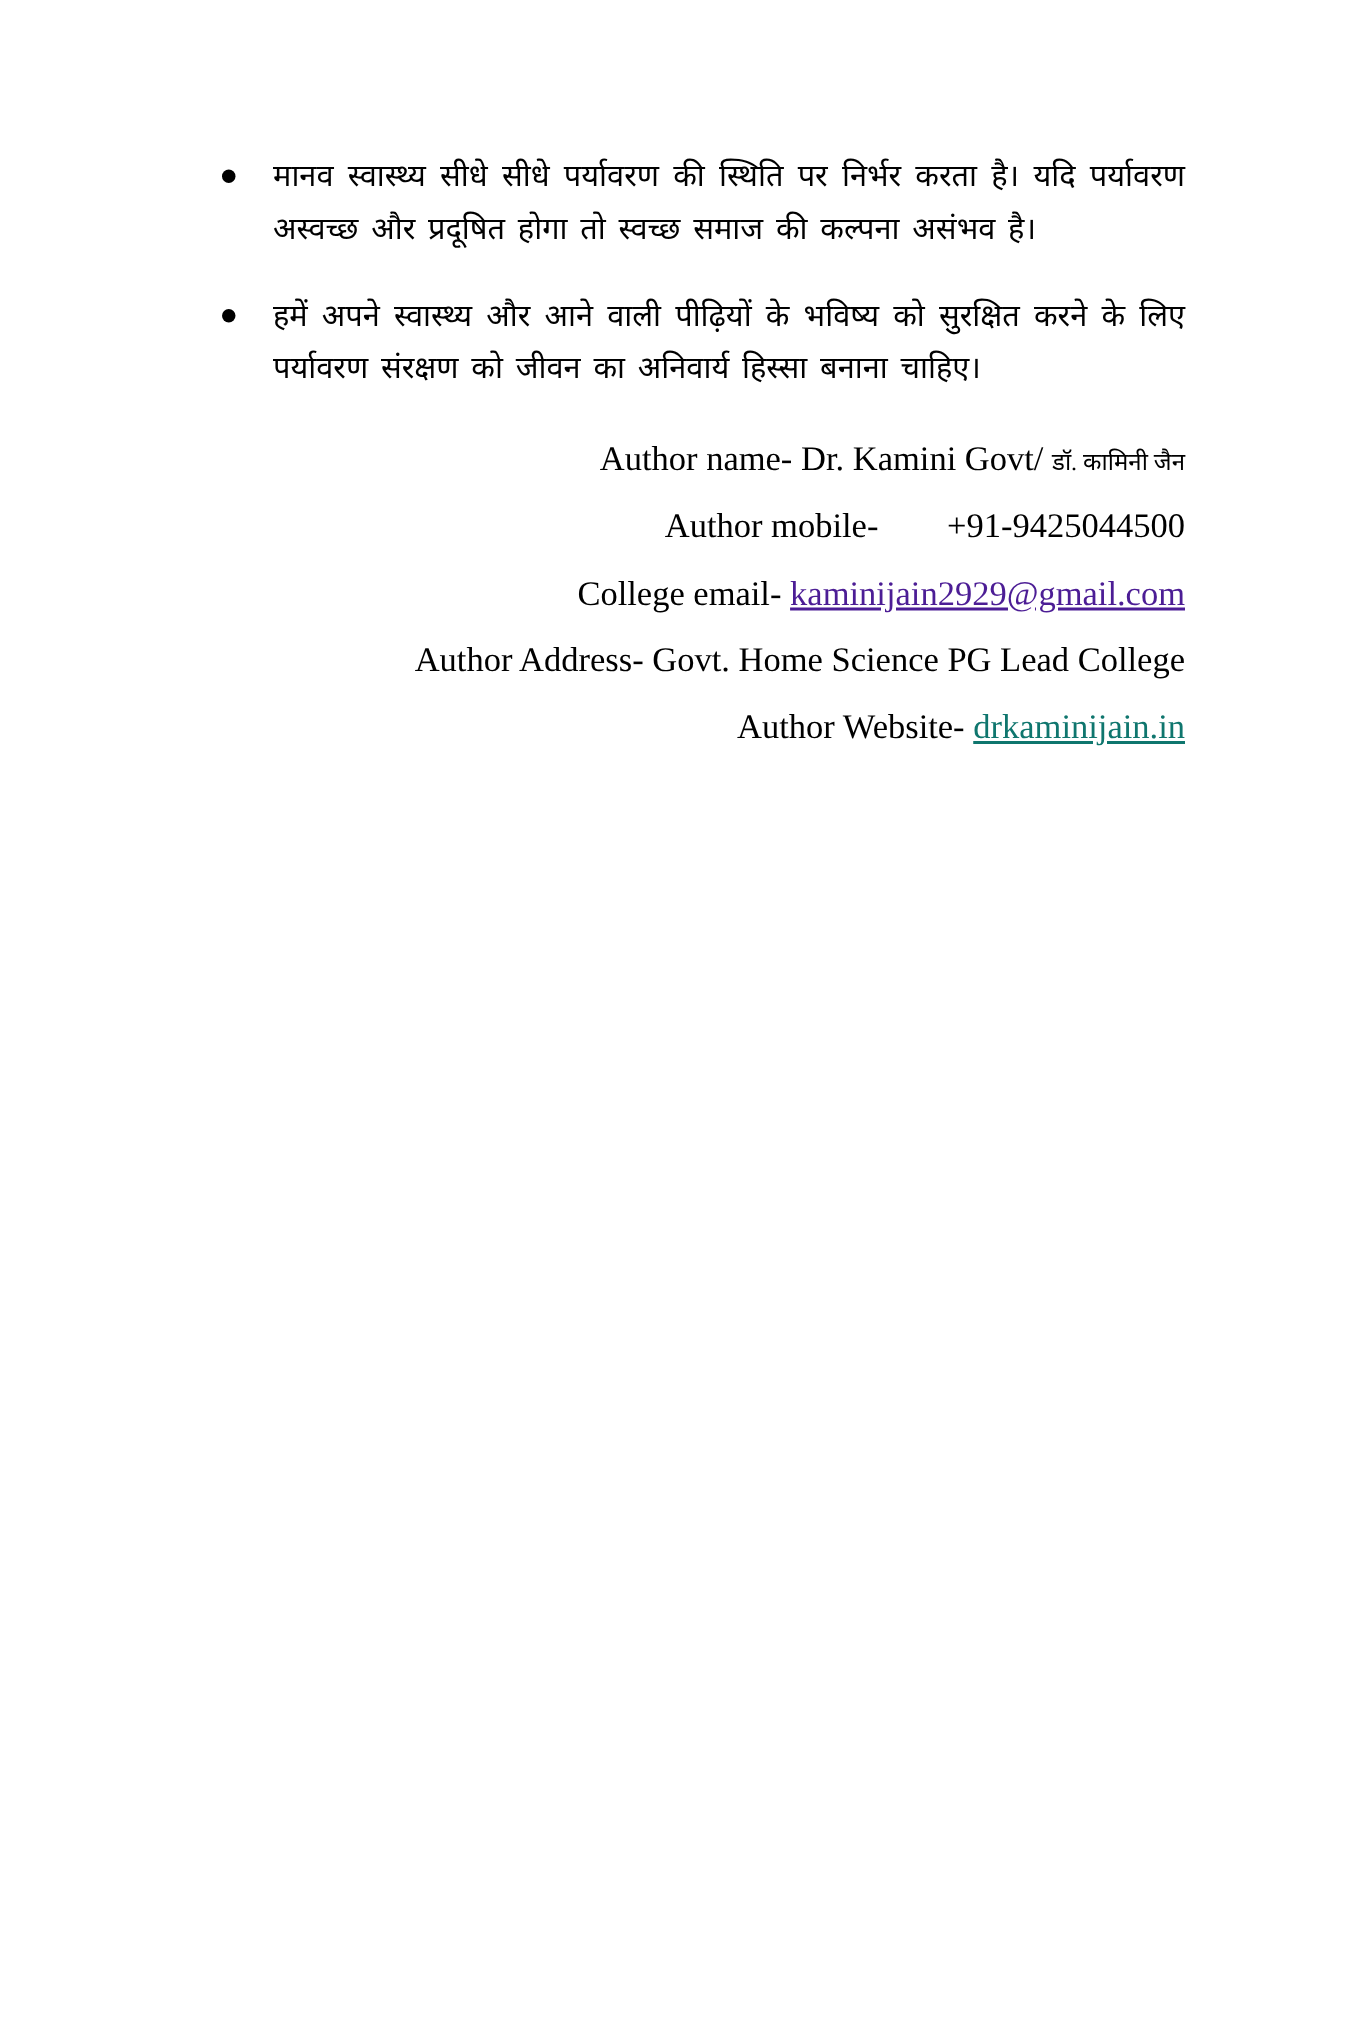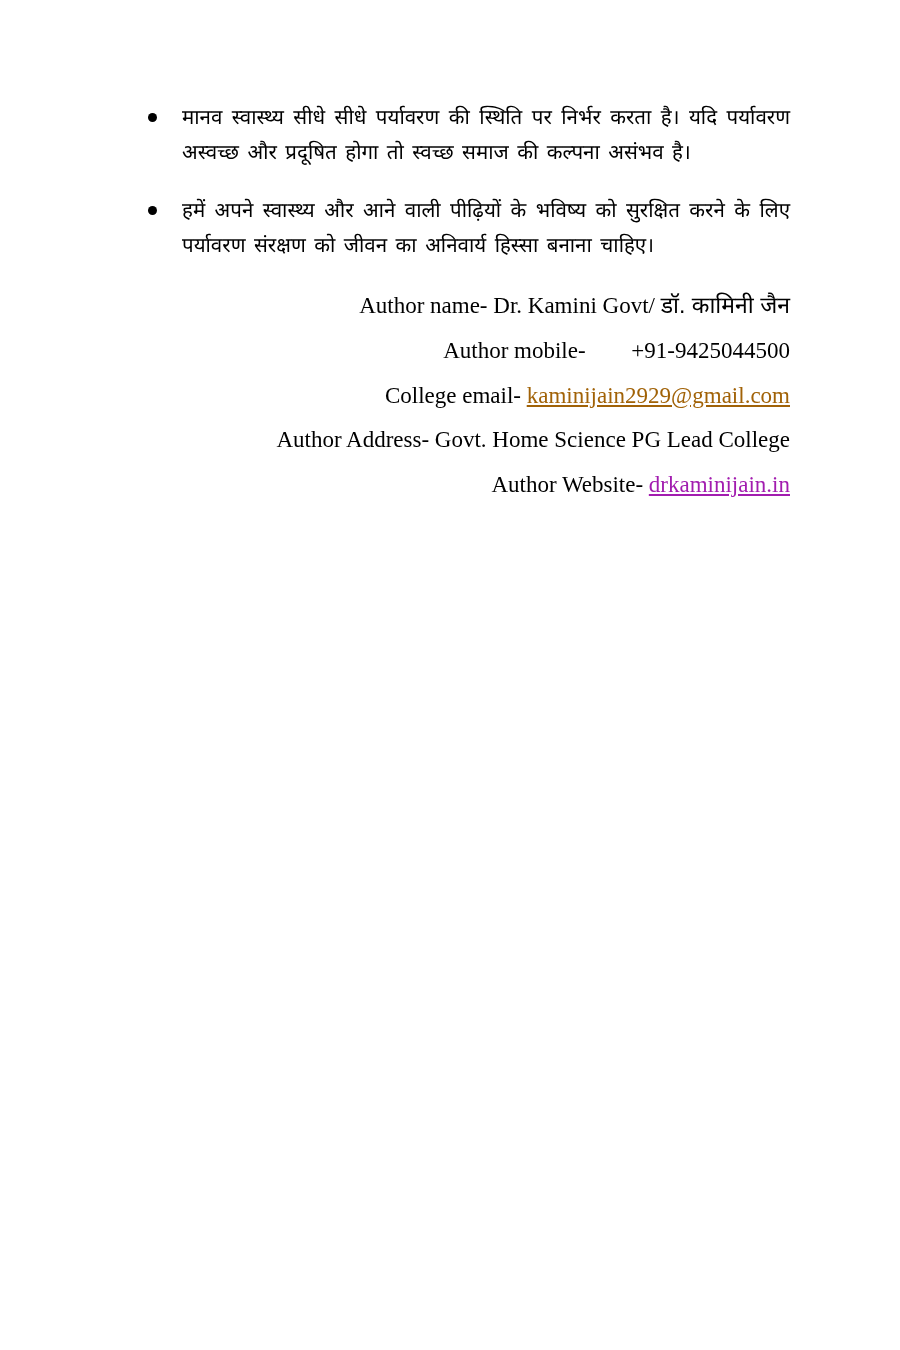--- a/index.html
+++ b/index.html
@@ -57,29 +57,29 @@
     font-family: "Liberation Serif", serif;
     font-size: 23px;
     line-height: 1.47;
     text-align: right;
     margin: 0 0 11px 0;
   }
   .addr-line {
     text-align: right;
   }
   .sign-line .hi {
-    font-family: Liberation Sans, sans-serif;
-    font-size: 23px;
+    font-family: Liberation Serif, serif;
+    font-size: 16px;
   }
   a.link-mail {
-    color: #a16207;
+    color: #4c1d95;
     text-decoration: underline;
   }
   a.link-web {
-    color: #a21caf;
+    color: #0f766e;
     text-decoration: underline;
   }
   .nowrap { white-space: nowrap; margin-left: 40px; }
 </style>
 </head>
 <body>
 
 <div class="page">
 
   <ul class="bullets">

